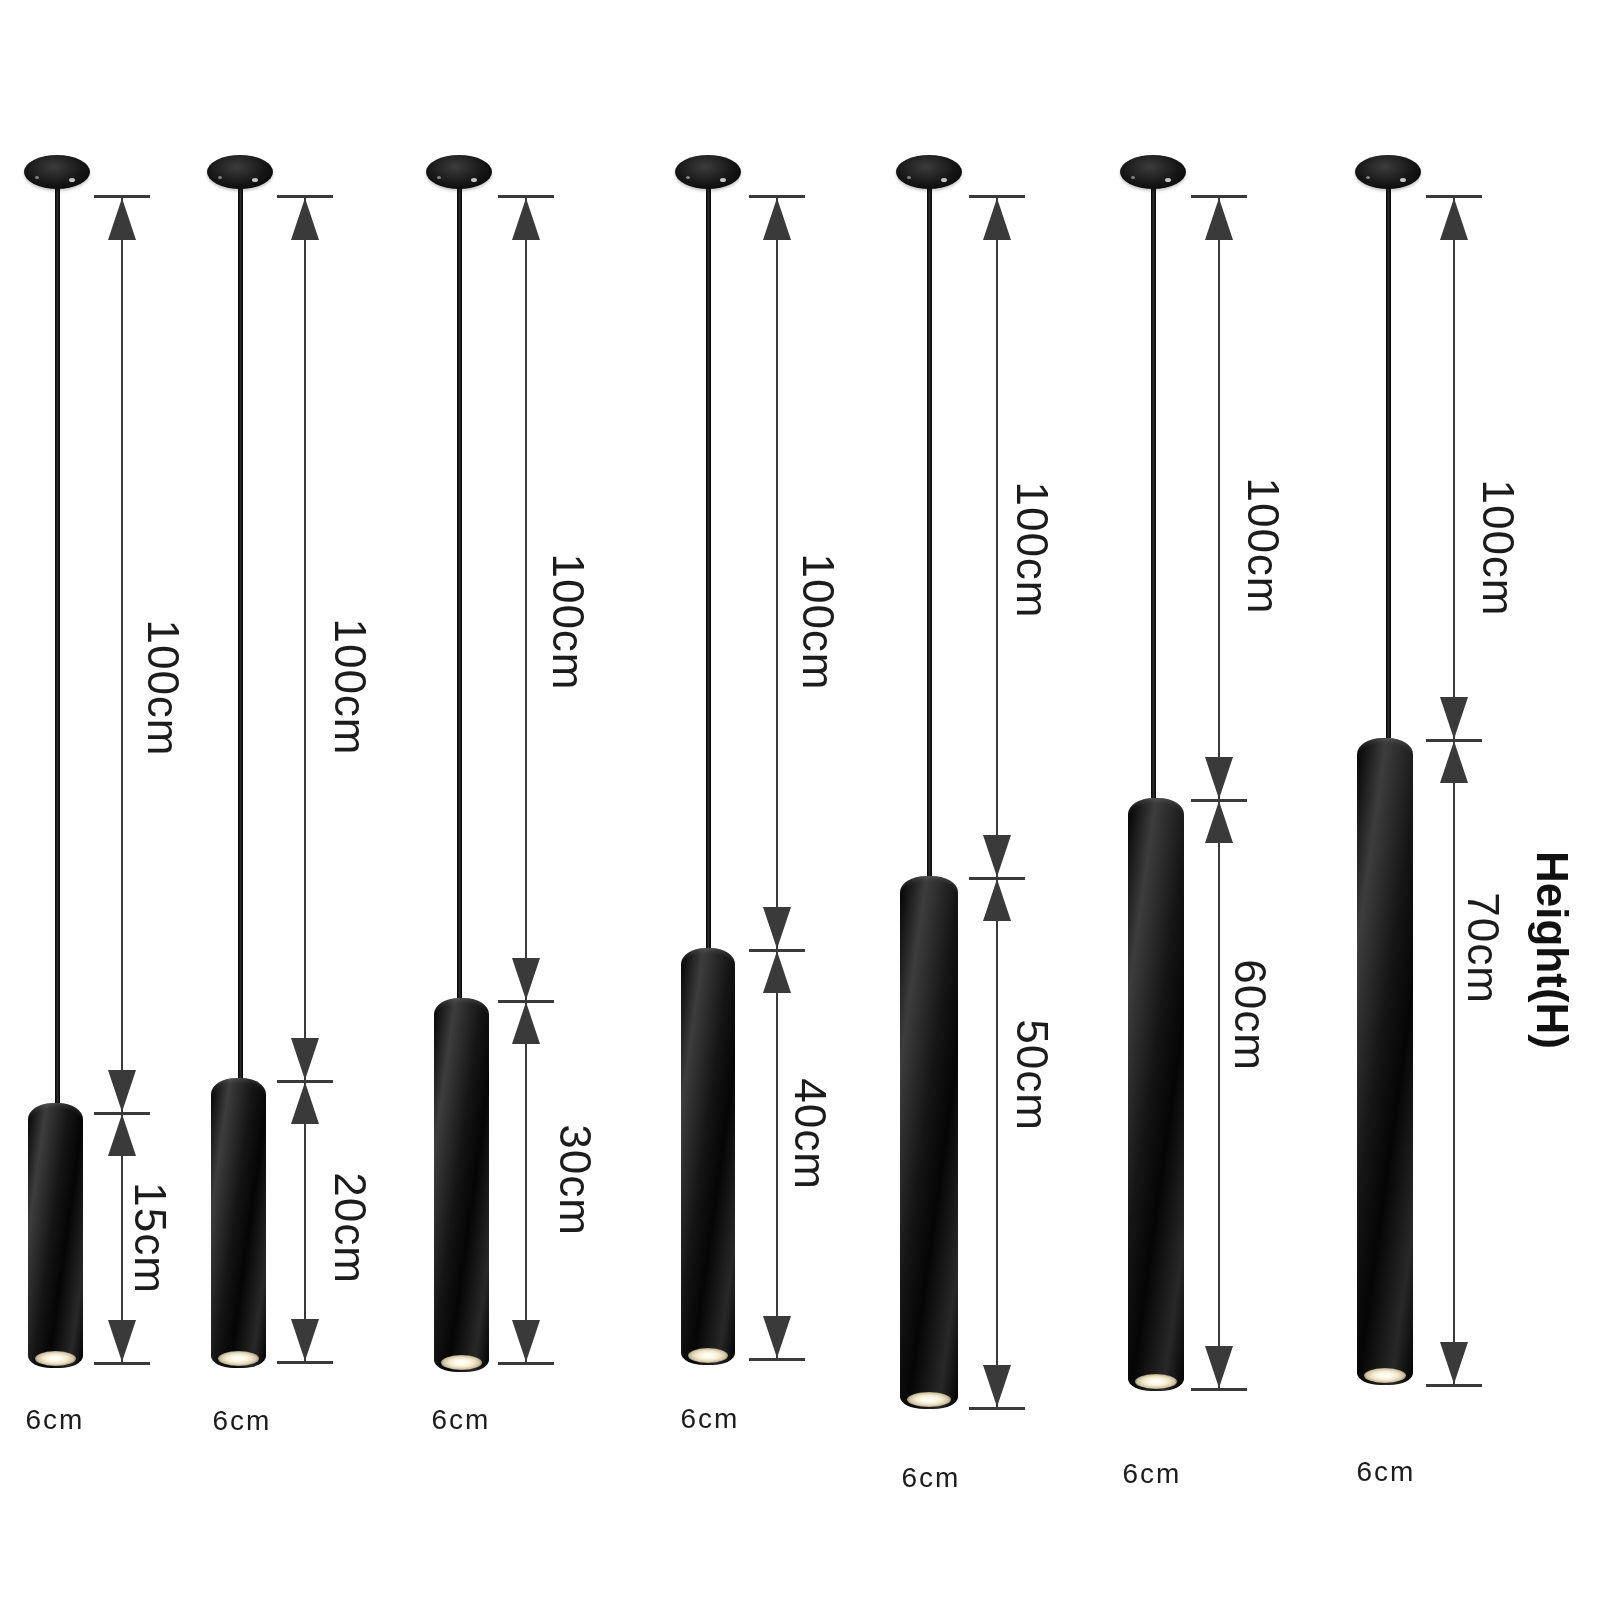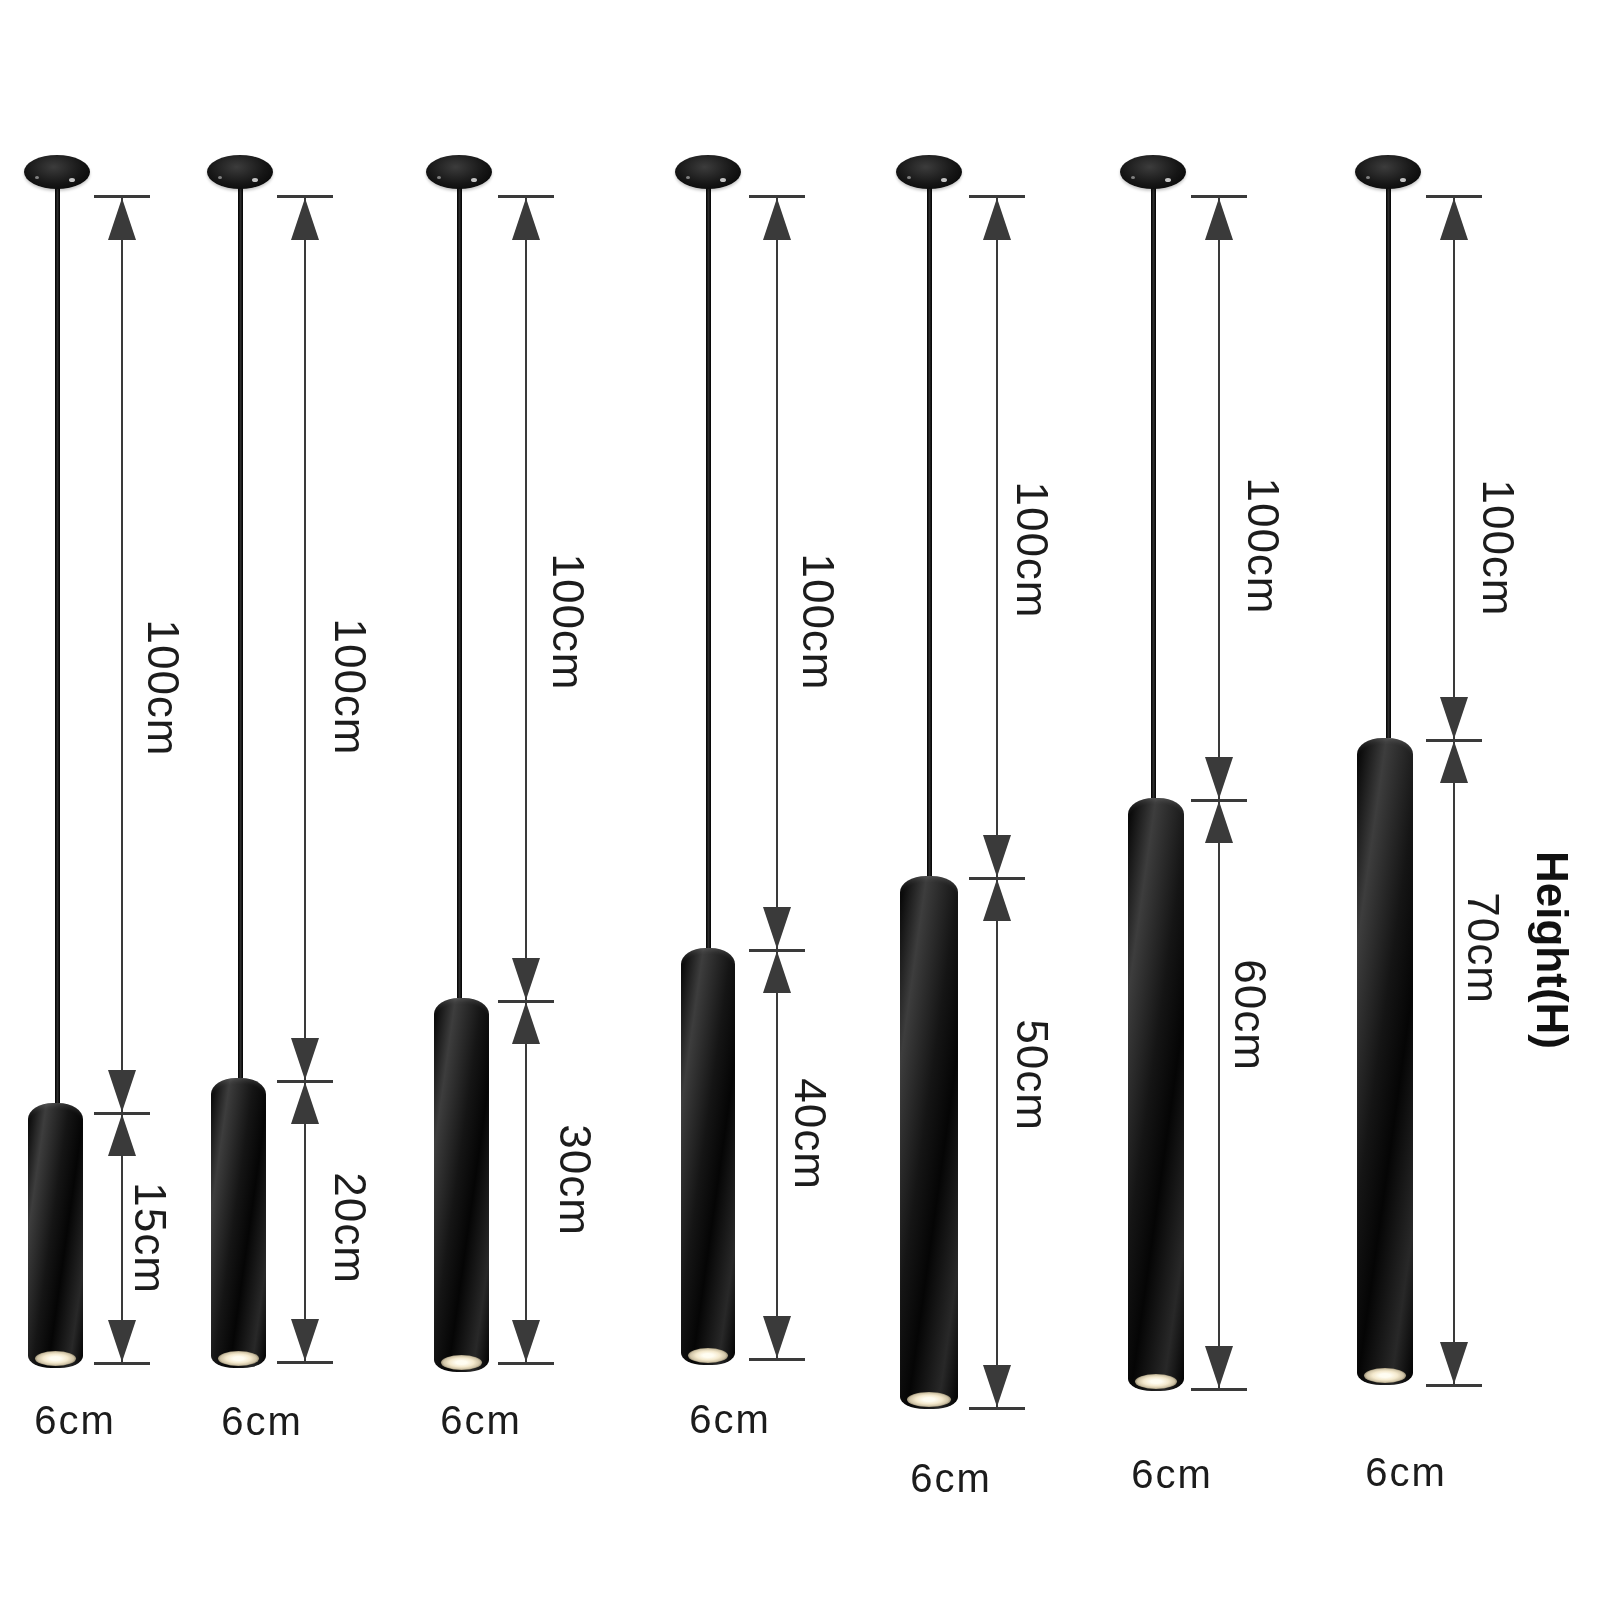--- a/index.html
+++ b/index.html
@@ -92,23 +92,22 @@
     font-size:44px;color:#1c1c1c;line-height:1;
     white-space:nowrap;letter-spacing:1px;
     transform:translate(-50%,-50%) rotate(90deg);
   }
   .lbl-cable {left:var(--l1x); top:var(--l1y);}
   .lbl-height{left:var(--l2x); top:var(--l2y);}
   .lbl-diameter{
     position:absolute;
     left:var(--l3x); top:var(--l3y);
     transform:translate(-50%,-50%);
-    font-size:40px;color:#1c1c1c;line-height:1;letter-spacing:2px;
+    font-size:28px;color:#1c1c1c;line-height:1;letter-spacing:2px;
     white-space:nowrap;
-    margin-left:20px;
   }
   .axis-label{
     position:absolute;
     left:1552px; top:950px;
     transform:translate(-50%,-50%) rotate(90deg);
     font-size:44px;font-weight:bold;color:#111;line-height:1;
     white-space:nowrap;
   }
 </style>
 </head>

